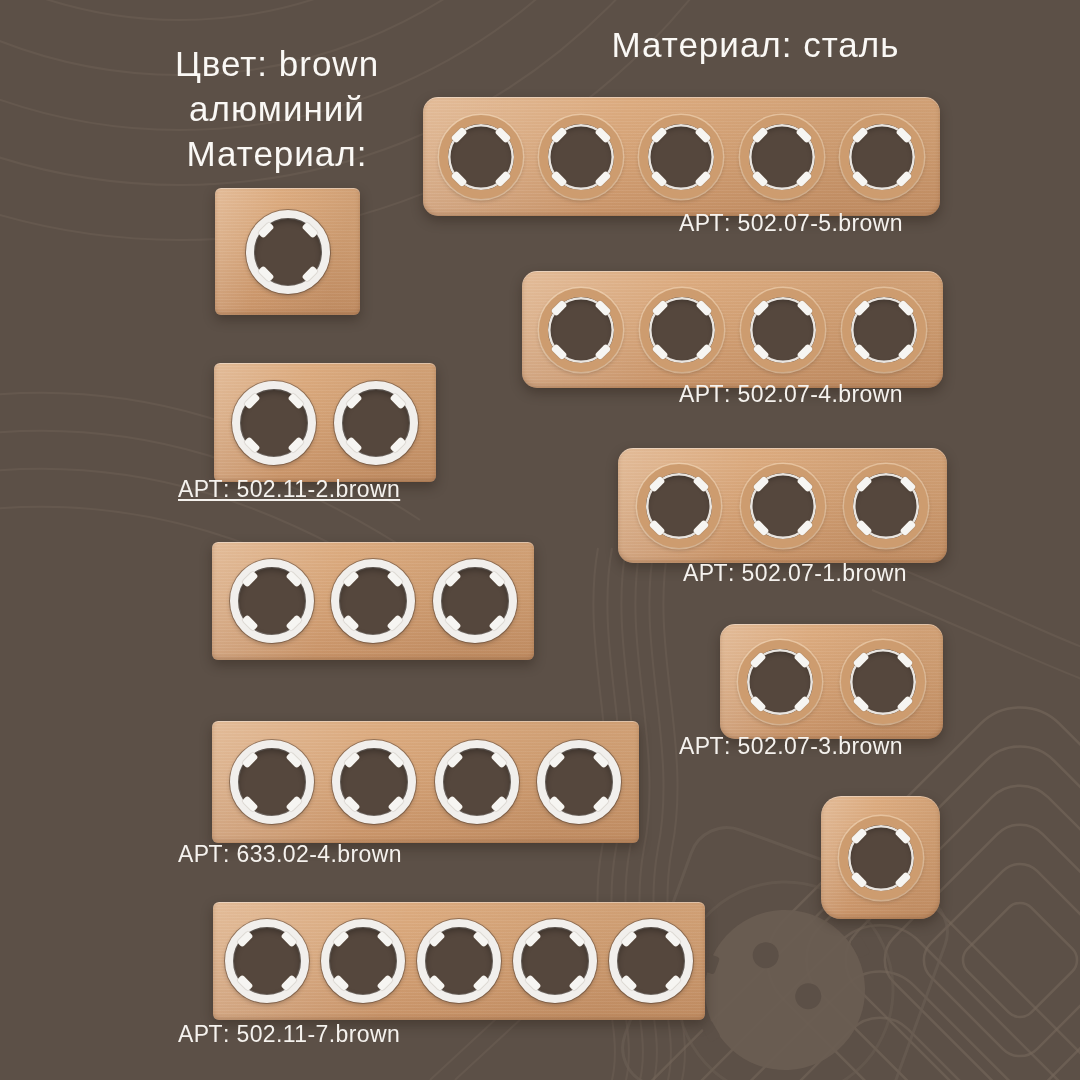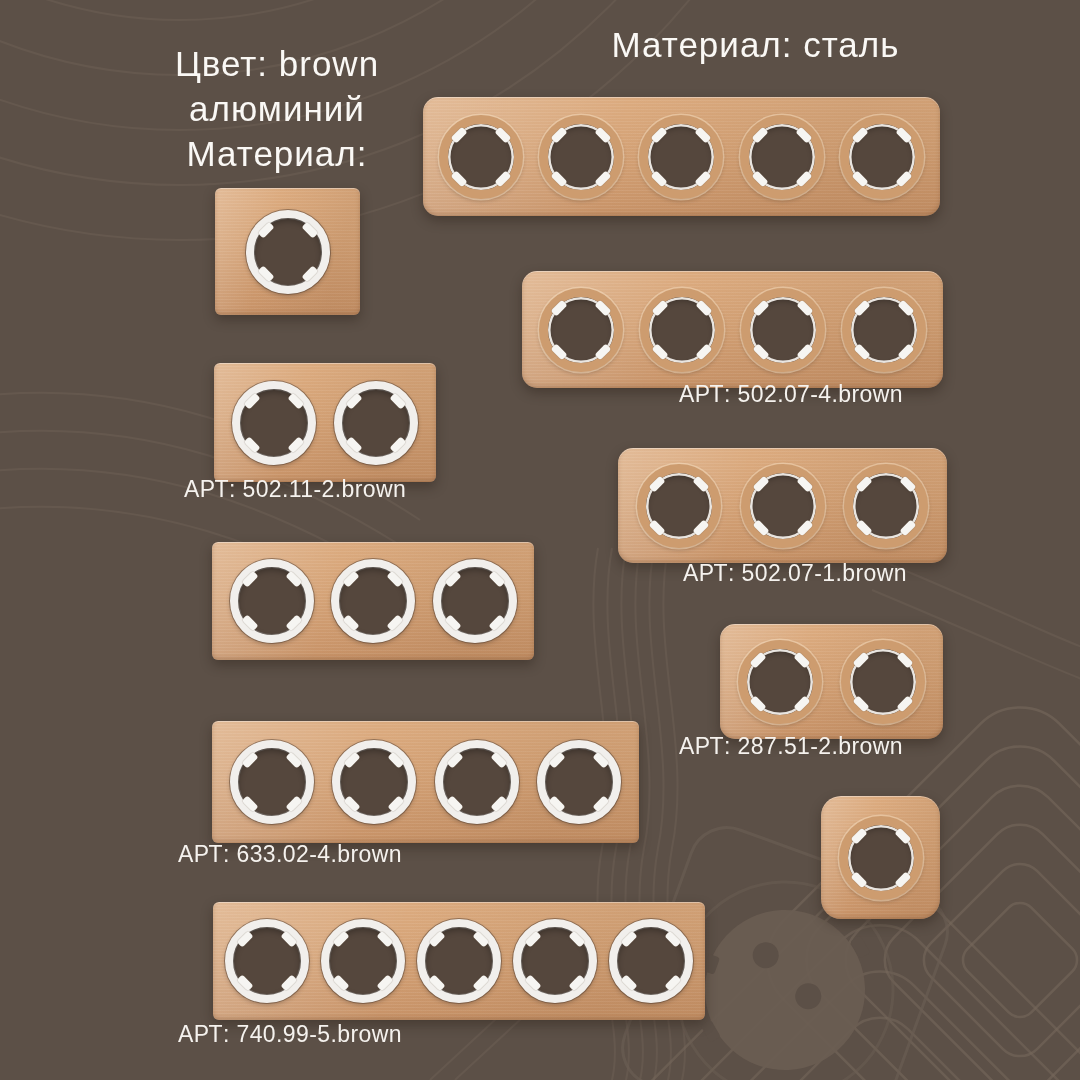--- a/index.html
+++ b/index.html
@@ -58,21 +58,21 @@
                inset 0 0 0 2.5px #e9e5e0, inset 0 3px 6px rgba(0,0,0,.32);
   }
   .tab{
     position:absolute;left:50%;top:50%;width:16px;height:8px;border-radius:3px;
     background:#f6f5f2;box-shadow:0 0 1px rgba(90,70,50,.6);
   }
 
   
   .lab{position:absolute;color:#f5f2ee;font-size:23px;letter-spacing:.4px;white-space:nowrap;}
   .lab-l1{left:178px;top:298px;}
-  .lab-l2{left:184px;top:476px;}
+  .lab-l2{left:178px;top:476px;text-decoration:underline;}
   .lab-l3{left:178px;top:660px;}
   .lab-l4{left:178px;top:841px;}
   .lab-l5{left:178px;top:1021px;}
   .lab-r5{right:177px;top:210px;}
   .lab-r4{right:177px;top:381px;}
   .lab-r3{right:173px;top:560px;}
   .lab-r2{right:177px;top:733px;}
   .lab-r1{right:177px;top:908px;}
 </style>
 </head>
@@ -258,21 +258,21 @@
         <span class="tab" style="transform: translate(-50%, -50%) rotate(315deg) translateY(-31px);"></span>
       </div>
       <div class="gang">
         <div class="hole"></div>
         <span class="tab" style="transform: translate(-50%, -50%) rotate(45deg) translateY(-31px);"></span>
         <span class="tab" style="transform: translate(-50%, -50%) rotate(135deg) translateY(-31px);"></span>
         <span class="tab" style="transform: translate(-50%, -50%) rotate(225deg) translateY(-31px);"></span>
         <span class="tab" style="transform: translate(-50%, -50%) rotate(315deg) translateY(-31px);"></span>
       </div>
     </figure>
-  <div class="lab lab-l5">АРТ: 740.99-5.brown</div>
+  <div class="lab lab-l5">АРТ: 502.11-7.brown</div>
 
   <figure class="frame steel g5 f-r5">
       <div class="gang">
         <div class="hole"></div>
         <span class="tab" style="transform: translate(-50%, -50%) rotate(45deg) translateY(-31px);"></span>
         <span class="tab" style="transform: translate(-50%, -50%) rotate(135deg) translateY(-31px);"></span>
         <span class="tab" style="transform: translate(-50%, -50%) rotate(225deg) translateY(-31px);"></span>
         <span class="tab" style="transform: translate(-50%, -50%) rotate(315deg) translateY(-31px);"></span>
       </div>
       <div class="gang">
@@ -297,20 +297,21 @@
         <span class="tab" style="transform: translate(-50%, -50%) rotate(315deg) translateY(-31px);"></span>
       </div>
       <div class="gang">
         <div class="hole"></div>
         <span class="tab" style="transform: translate(-50%, -50%) rotate(45deg) translateY(-31px);"></span>
         <span class="tab" style="transform: translate(-50%, -50%) rotate(135deg) translateY(-31px);"></span>
         <span class="tab" style="transform: translate(-50%, -50%) rotate(225deg) translateY(-31px);"></span>
         <span class="tab" style="transform: translate(-50%, -50%) rotate(315deg) translateY(-31px);"></span>
       </div>
     </figure>
+  <div class="lab lab-r5">АРТ: 502.07-5.brown</div>
 
   <figure class="frame steel g4 f-r4">
       <div class="gang">
         <div class="hole"></div>
         <span class="tab" style="transform: translate(-50%, -50%) rotate(45deg) translateY(-31px);"></span>
         <span class="tab" style="transform: translate(-50%, -50%) rotate(135deg) translateY(-31px);"></span>
         <span class="tab" style="transform: translate(-50%, -50%) rotate(225deg) translateY(-31px);"></span>
         <span class="tab" style="transform: translate(-50%, -50%) rotate(315deg) translateY(-31px);"></span>
       </div>
       <div class="gang">
@@ -371,21 +372,21 @@
         <span class="tab" style="transform: translate(-50%, -50%) rotate(315deg) translateY(-31px);"></span>
       </div>
       <div class="gang">
         <div class="hole"></div>
         <span class="tab" style="transform: translate(-50%, -50%) rotate(45deg) translateY(-31px);"></span>
         <span class="tab" style="transform: translate(-50%, -50%) rotate(135deg) translateY(-31px);"></span>
         <span class="tab" style="transform: translate(-50%, -50%) rotate(225deg) translateY(-31px);"></span>
         <span class="tab" style="transform: translate(-50%, -50%) rotate(315deg) translateY(-31px);"></span>
       </div>
     </figure>
-  <div class="lab lab-r2">АРТ: 287.51-2.brown</div>
+  <div class="lab lab-r2">АРТ: 502.07-3.brown</div>
 
   <figure class="frame steel g1 f-r1">
       <div class="gang">
         <div class="hole"></div>
         <span class="tab" style="transform: translate(-50%, -50%) rotate(45deg) translateY(-31px);"></span>
         <span class="tab" style="transform: translate(-50%, -50%) rotate(135deg) translateY(-31px);"></span>
         <span class="tab" style="transform: translate(-50%, -50%) rotate(225deg) translateY(-31px);"></span>
         <span class="tab" style="transform: translate(-50%, -50%) rotate(315deg) translateY(-31px);"></span>
       </div>
     </figure>

